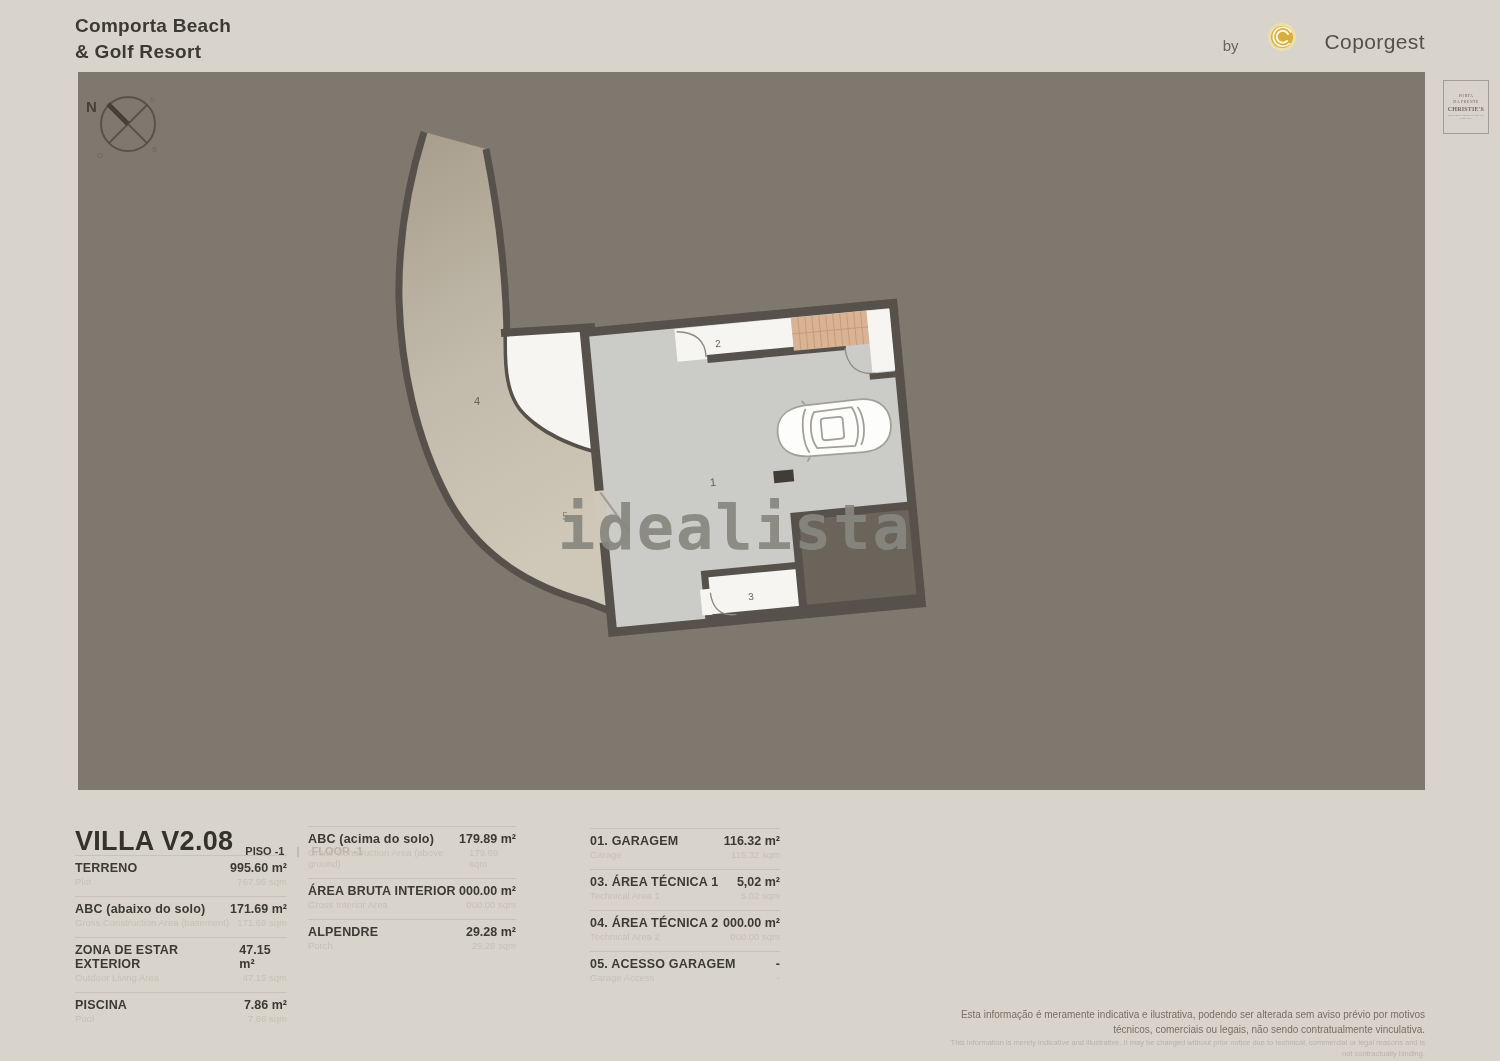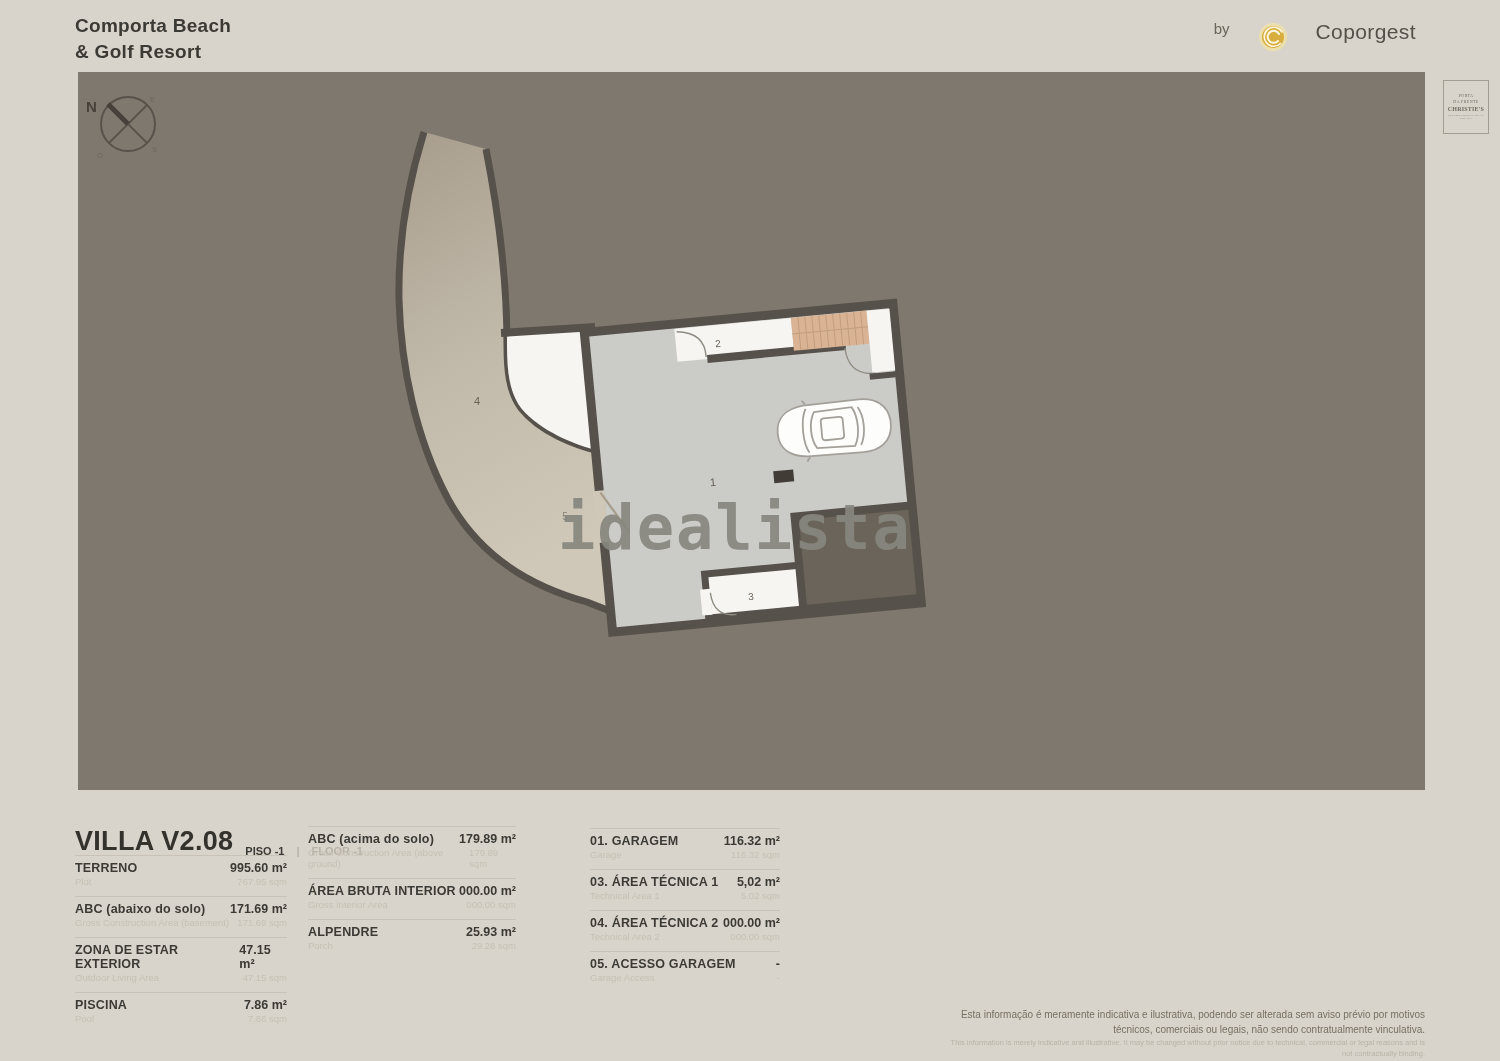--- a/index.html
+++ b/index.html
@@ -11,21 +11,21 @@
   }
   *{margin:0;padding:0;box-sizing:border-box}
   body{width:1500px;height:1061px;position:relative;overflow:hidden;
        background:var(--page_bg,#d9d4cb);
        font-family:"Liberation Sans","DejaVu Sans",sans-serif;color:var(--ink)}
   .abs{position:absolute}
 
   
   .proj-title{left:75px;top:13px;font-size:19px;font-weight:700;line-height:1.35;
               letter-spacing:.3px;color:#3c3a35}
-  .brand{right:84px;top:20px;display:flex;align-items:flex-start;gap:26px}
+  .brand{right:75px;top:20px;display:flex;align-items:flex-end;gap:26px}
   .brand .by{font-size:15px;color:var(--ink_soft)}
   .brand .name{font-size:21px;color:#55504a;letter-spacing:.4px;font-weight:500}
 
   
   .christies{left:1443px;top:80px;width:46px;height:54px;border:1px solid #a29c91;
              display:flex;flex-direction:column;align-items:center;justify-content:center;
              gap:1px;color:#6e685e;text-align:center;
              font-family:"Liberation Serif","DejaVu Serif",serif}
   .christies .aff{font-size:4px;letter-spacing:.4px;line-height:1.2}
   .christies .name{font-size:6px;letter-spacing:.2px;margin-top:1px;font-weight:700}
@@ -252,21 +252,21 @@
         <span class="val">000.00 m²</span>
       </div>
     <div class="line2">
         <span class="sub">Gross Interior Area</span>
         <span class="subv">000.00 sqm</span>
       </div>
   </div>
   <div class="entry">
     <div class="line1">
         <span class="lbl">ALPENDRE</span>
-        <span class="val">25.93 m²</span>
+        <span class="val">29.28 m²</span>
       </div>
     <div class="line2">
         <span class="sub">Porch</span>
         <span class="subv">29.28 sqm</span>
       </div>
   </div>
 </div>
 
 <div class="abs col col3">
   <div class="entry">

